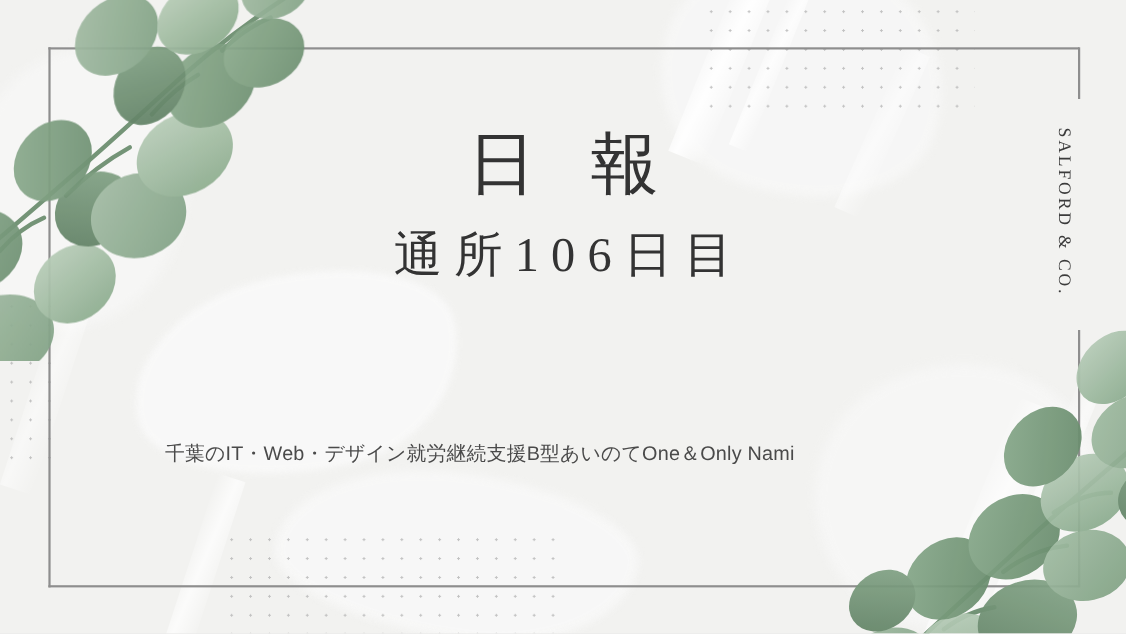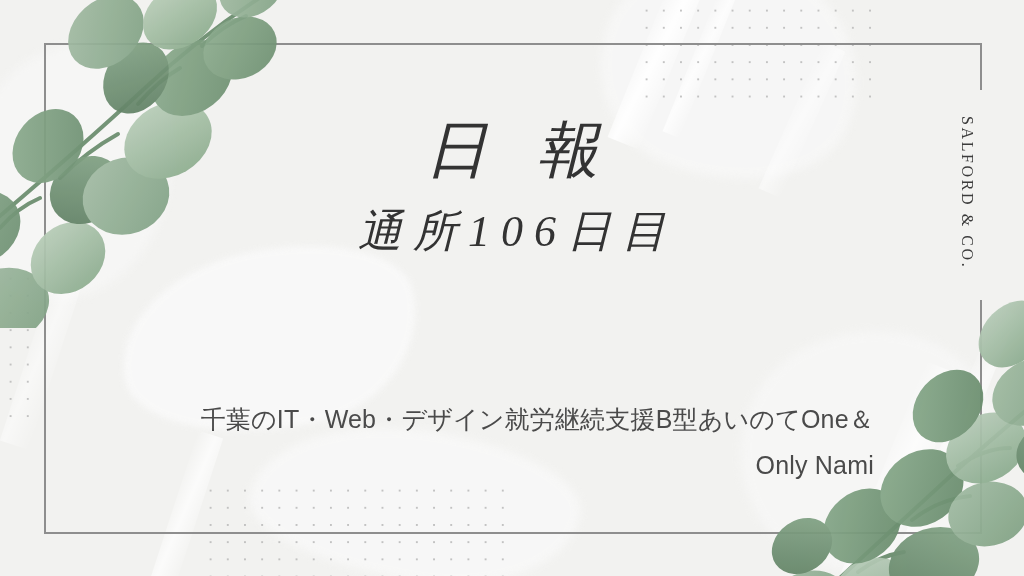--- a/index.html
+++ b/index.html
@@ -98,39 +98,38 @@
     white-space: nowrap;
     text-orientation: sideways;
   }
 
   
   .center-block {
     position: absolute;
     left: 0; right: 0;
     top: 118px;
     text-align: center;
-    font-style: italic;
   }
   .title-line {
     font-family: "Liberation Serif", "DejaVu Serif", serif;
     color: #333333;
     font-weight: 400;
     line-height: 1.05;
   }
   .title-1 { font-size: 62px; letter-spacing: 17px; text-indent: 17px; }
   .title-2 { font-size: 44px; letter-spacing: 11px; text-indent: 11px; margin-top: 26px; }
 
   .subtitle {
     position: absolute;
     left: 150px;
     right: 150px;
     top: 396px;
-    text-align: right;
+    text-align: left;
     font-family: "Liberation Sans", "DejaVu Sans", sans-serif;
-    font-size: 25px;
+    font-size: 18px;
     line-height: 1.85;
     color: #4a4a4a;
     letter-spacing: .2px;
   }
 
   
   .leaves { position: absolute; pointer-events: none; }
   .leaves.topleft  { left: -60px; top: -72px;  width: 380px; height: 400px; }
   .leaves.bottomright { left: 762px; top: 300px; width: 330px; height: 330px; }
 </style>

